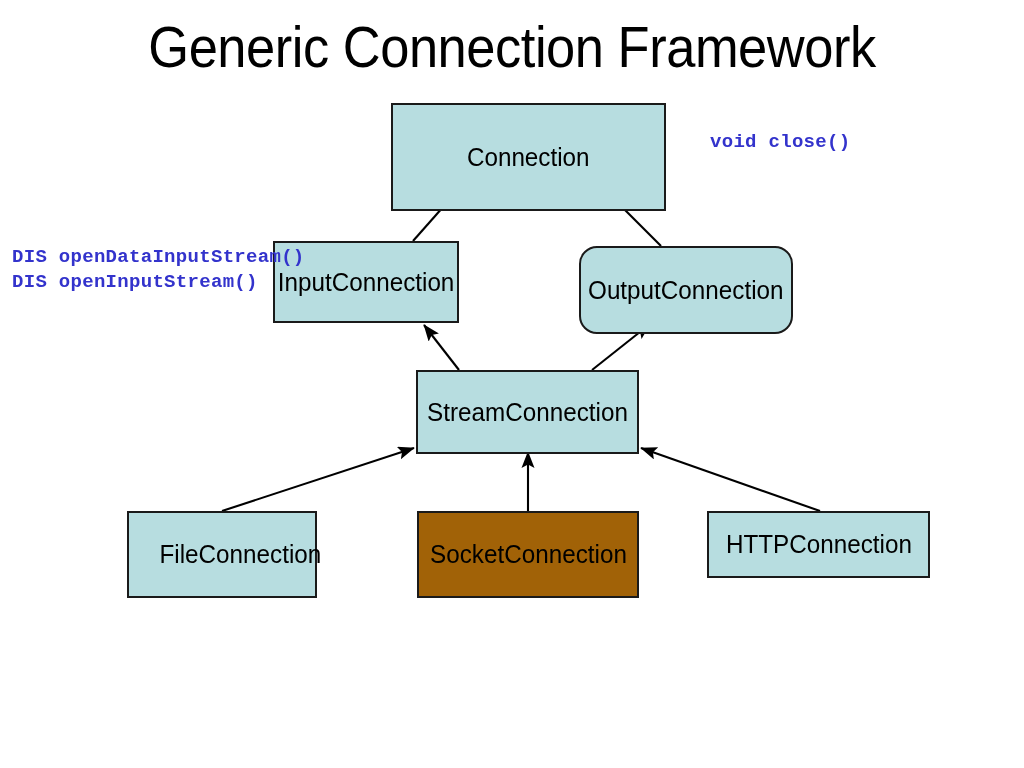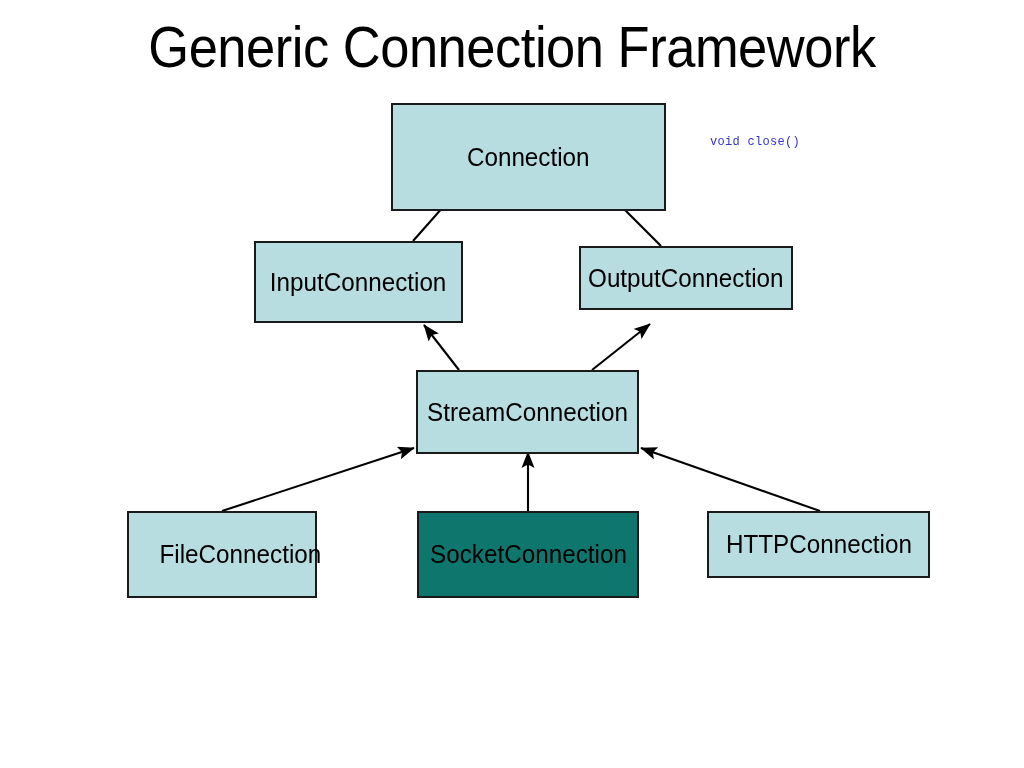--- a/index.html
+++ b/index.html
@@ -55,22 +55,22 @@
     font-family: "Liberation Sans", sans-serif;
     font-size: 25px;
     color: #000000;
     white-space: nowrap;
     line-height: 1;
     transform: scaleX(0.97);
   }
   .annotation {
     position: absolute;
     font-family: "Liberation Mono", monospace;
-    font-size: 12px;
-    font-weight: normal;
+    font-size: 19px;
+    font-weight: bold;
     color: #3333cc;
     white-space: nowrap;
     line-height: 25px;
     letter-spacing: 0.3px;
     z-index: 5;
   }
   .ann-right-top { text-align: left; }
 </style>
 </head>
 <body>
@@ -93,41 +93,43 @@
         <line x1="222" y1="511" x2="414" y2="448" stroke="#000000" marker-end="url(#arrowhead)"></line>
         <line x1="528" y1="511" x2="528" y2="452" stroke="#000000" marker-end="url(#arrowhead)"></line>
         <line x1="820" y1="511" x2="641" y2="448" stroke="#000000" marker-end="url(#arrowhead)"></line>
       </g>
   </svg>
 
   <div id="boxes-layer">
       <div class="uml-box" style="left: 391px; top: 103px; width: 275px; height: 108px; background: rgb(183, 221, 224); border-color: rgb(26, 26, 26);">
         <span class="uml-box-label">Connection</span>
       </div>
-      <div class="uml-box" style="left: 254px; top: 241px; width: 209px; height: 82px; background: rgb(183, 221, 224); border-color: rgb(26, 26, 26);">
+      <div class="uml-box" style="left: 273px; top: 241px; width: 186px; height: 82px; background: rgb(183, 221, 224); border-color: rgb(26, 26, 26);">
         <span class="uml-box-label">InputConnection</span>
       </div>
-      <div class="uml-box" style="left: 579px; top: 246px; width: 214px; height: 64px; background: rgb(183, 221, 224); border-color: rgb(26, 26, 26);">
+      <div class="uml-box" style="left: 579px; top: 246px; width: 214px; height: 88px; background: rgb(183, 221, 224); border-color: rgb(26, 26, 26); border-radius: 18px;">
         <span class="uml-box-label">OutputConnection</span>
       </div>
       <div class="uml-box" style="left: 416px; top: 370px; width: 223px; height: 84px; background: rgb(183, 221, 224); border-color: rgb(26, 26, 26);">
         <span class="uml-box-label">StreamConnection</span>
       </div>
       <div class="uml-box" style="left: 127px; top: 511px; width: 190px; height: 87px; background: rgb(183, 221, 224); border-color: rgb(26, 26, 26); padding-left: 36px;">
         <span class="uml-box-label">FileConnection</span>
       </div>
-      <div class="uml-box" style="left: 417px; top: 511px; width: 222px; height: 87px; background: #0f766e; border-color: rgb(26, 26, 26);">
+      <div class="uml-box" style="left: 417px; top: 511px; width: 222px; height: 87px; background: #a16207; border-color: rgb(26, 26, 26);">
         <span class="uml-box-label">SocketConnection</span>
       </div>
       <div class="uml-box" style="left: 707px; top: 511px; width: 223px; height: 67px; background: rgb(183, 221, 224); border-color: rgb(26, 26, 26);">
         <span class="uml-box-label">HTTPConnection</span>
       </div>
     </div>
 
   <div class="annotation" id="ann-close" style="left: 710px; top: 130px; color: rgb(51, 51, 204);">
       <div>void close()</div>
     </div>
 
   <div class="annotation" id="ann-input" style="left: 12px; top: 245px; color: rgb(51, 51, 204);">
+      <div>DIS openDataInputStream()</div>
+      <div>DIS openInputStream()</div>
     </div>
 
 
 </div>
 
 </body></html>

